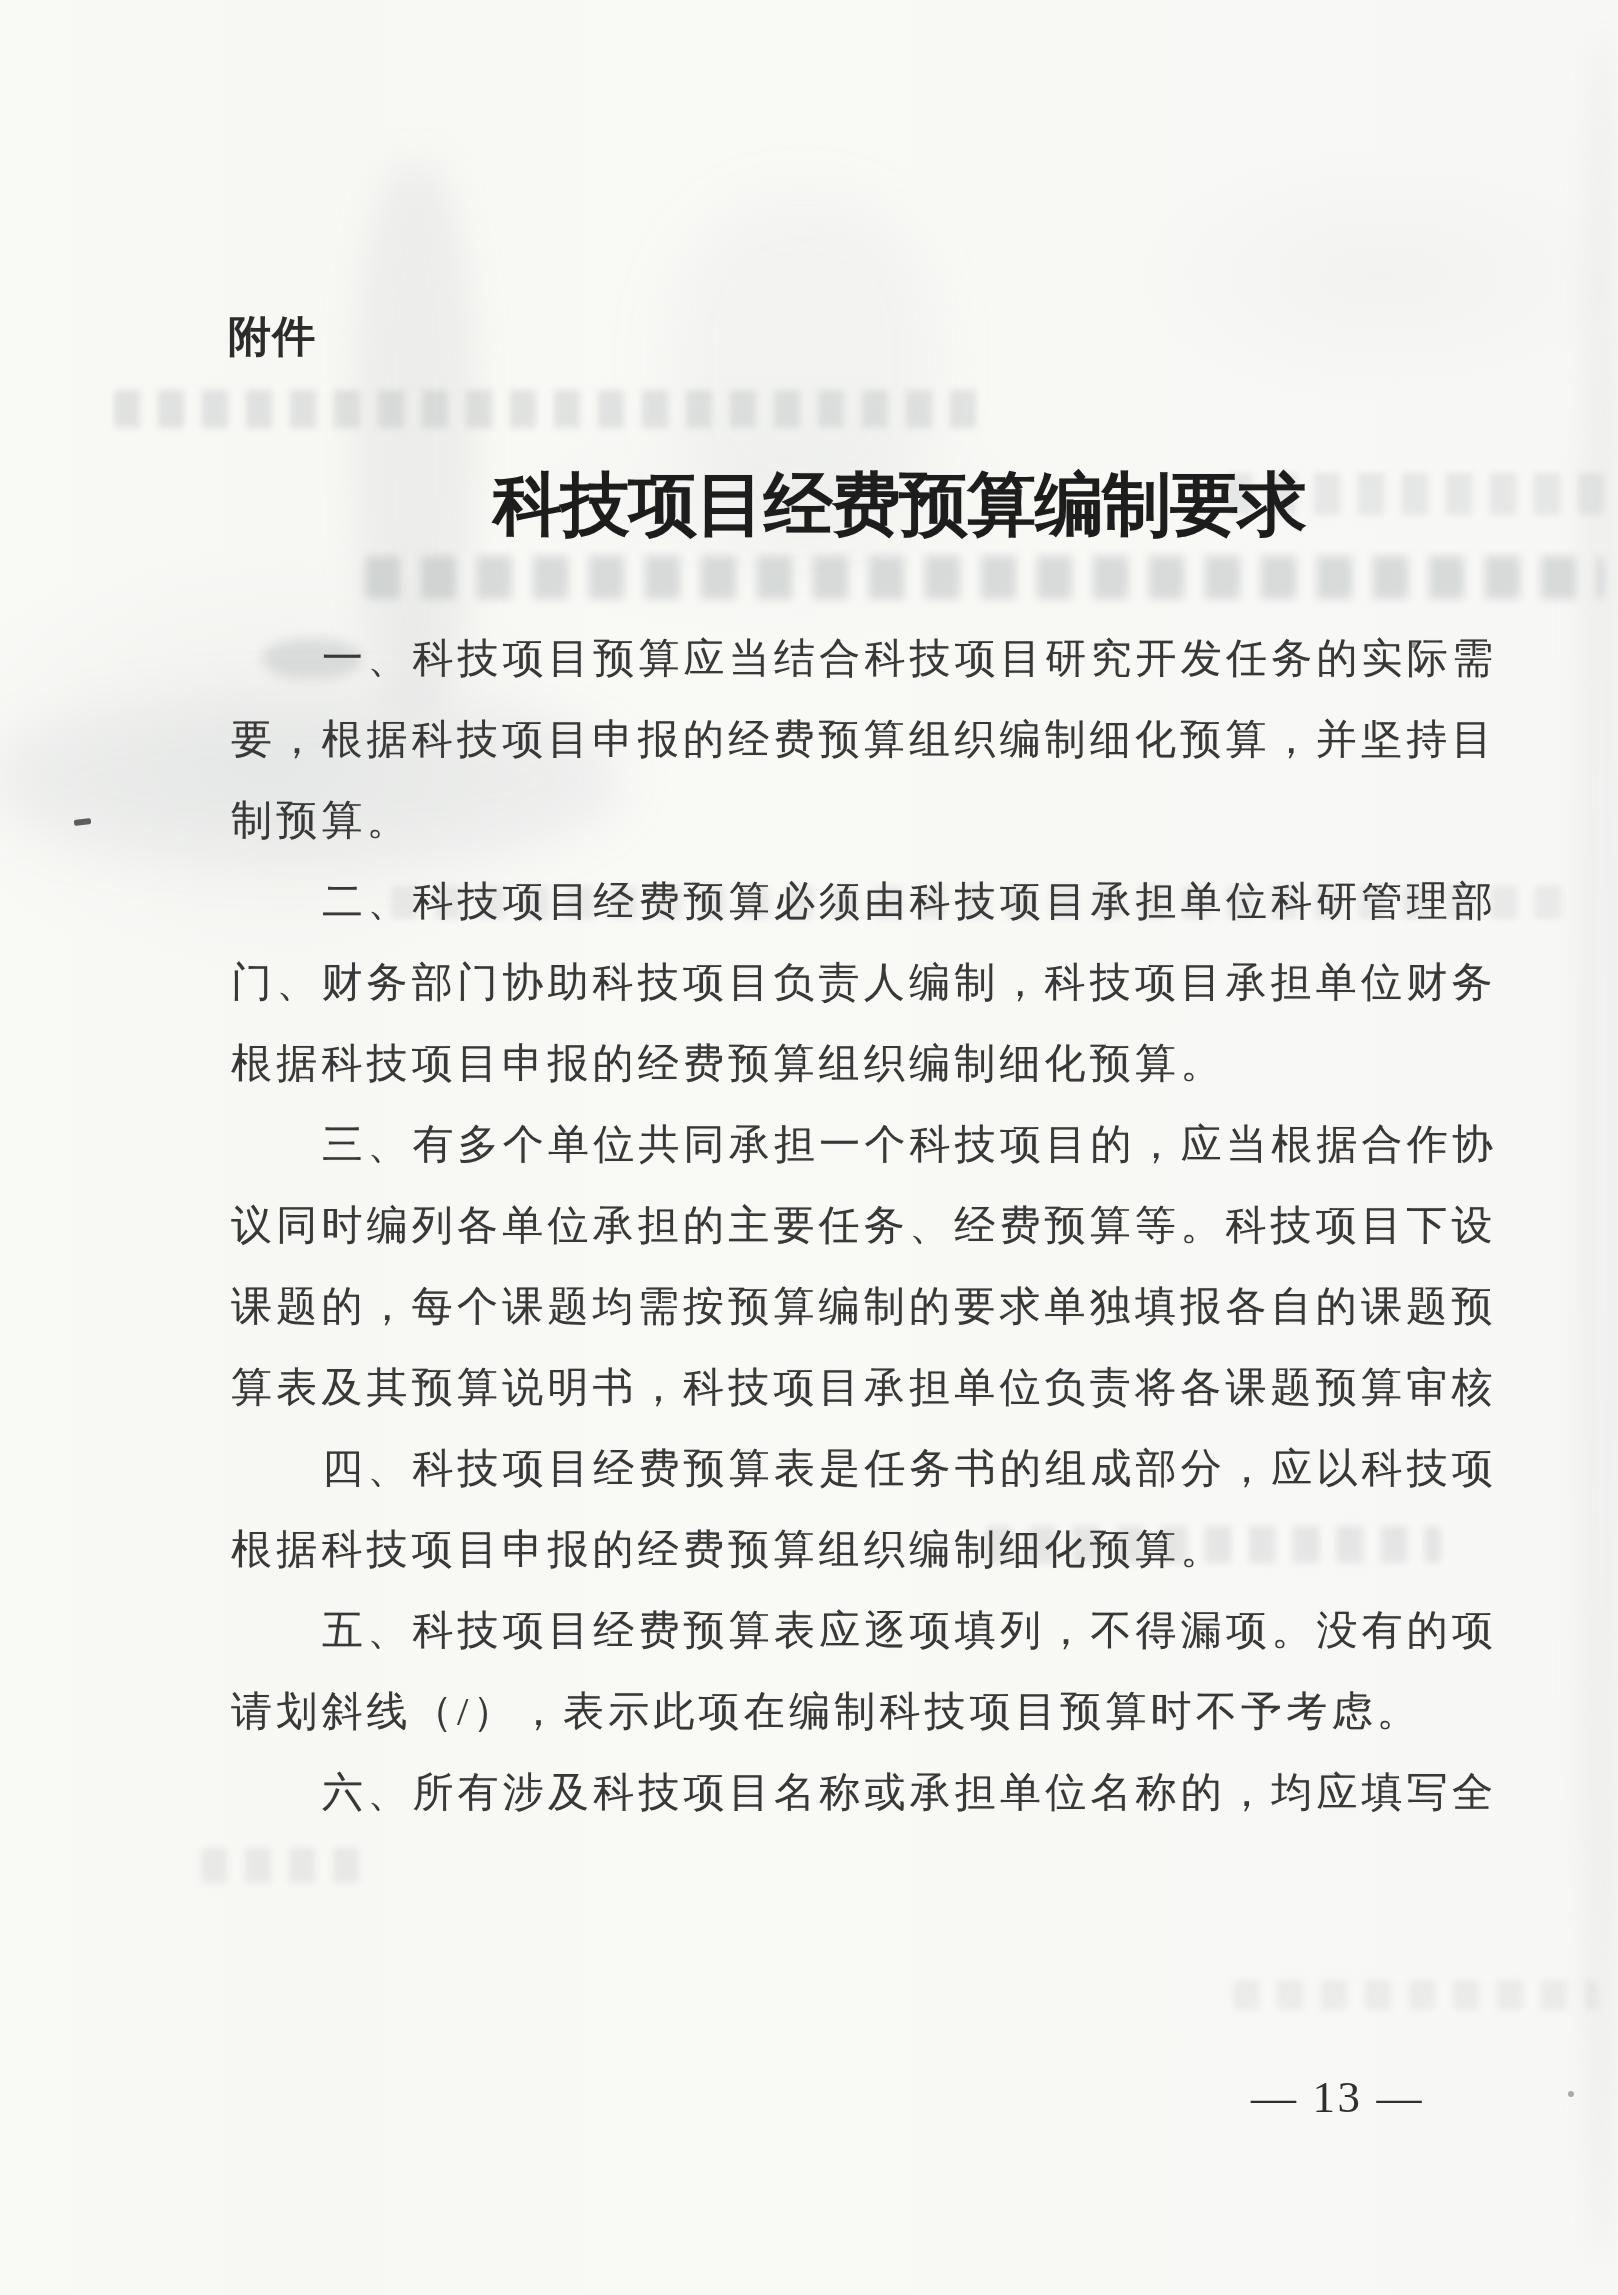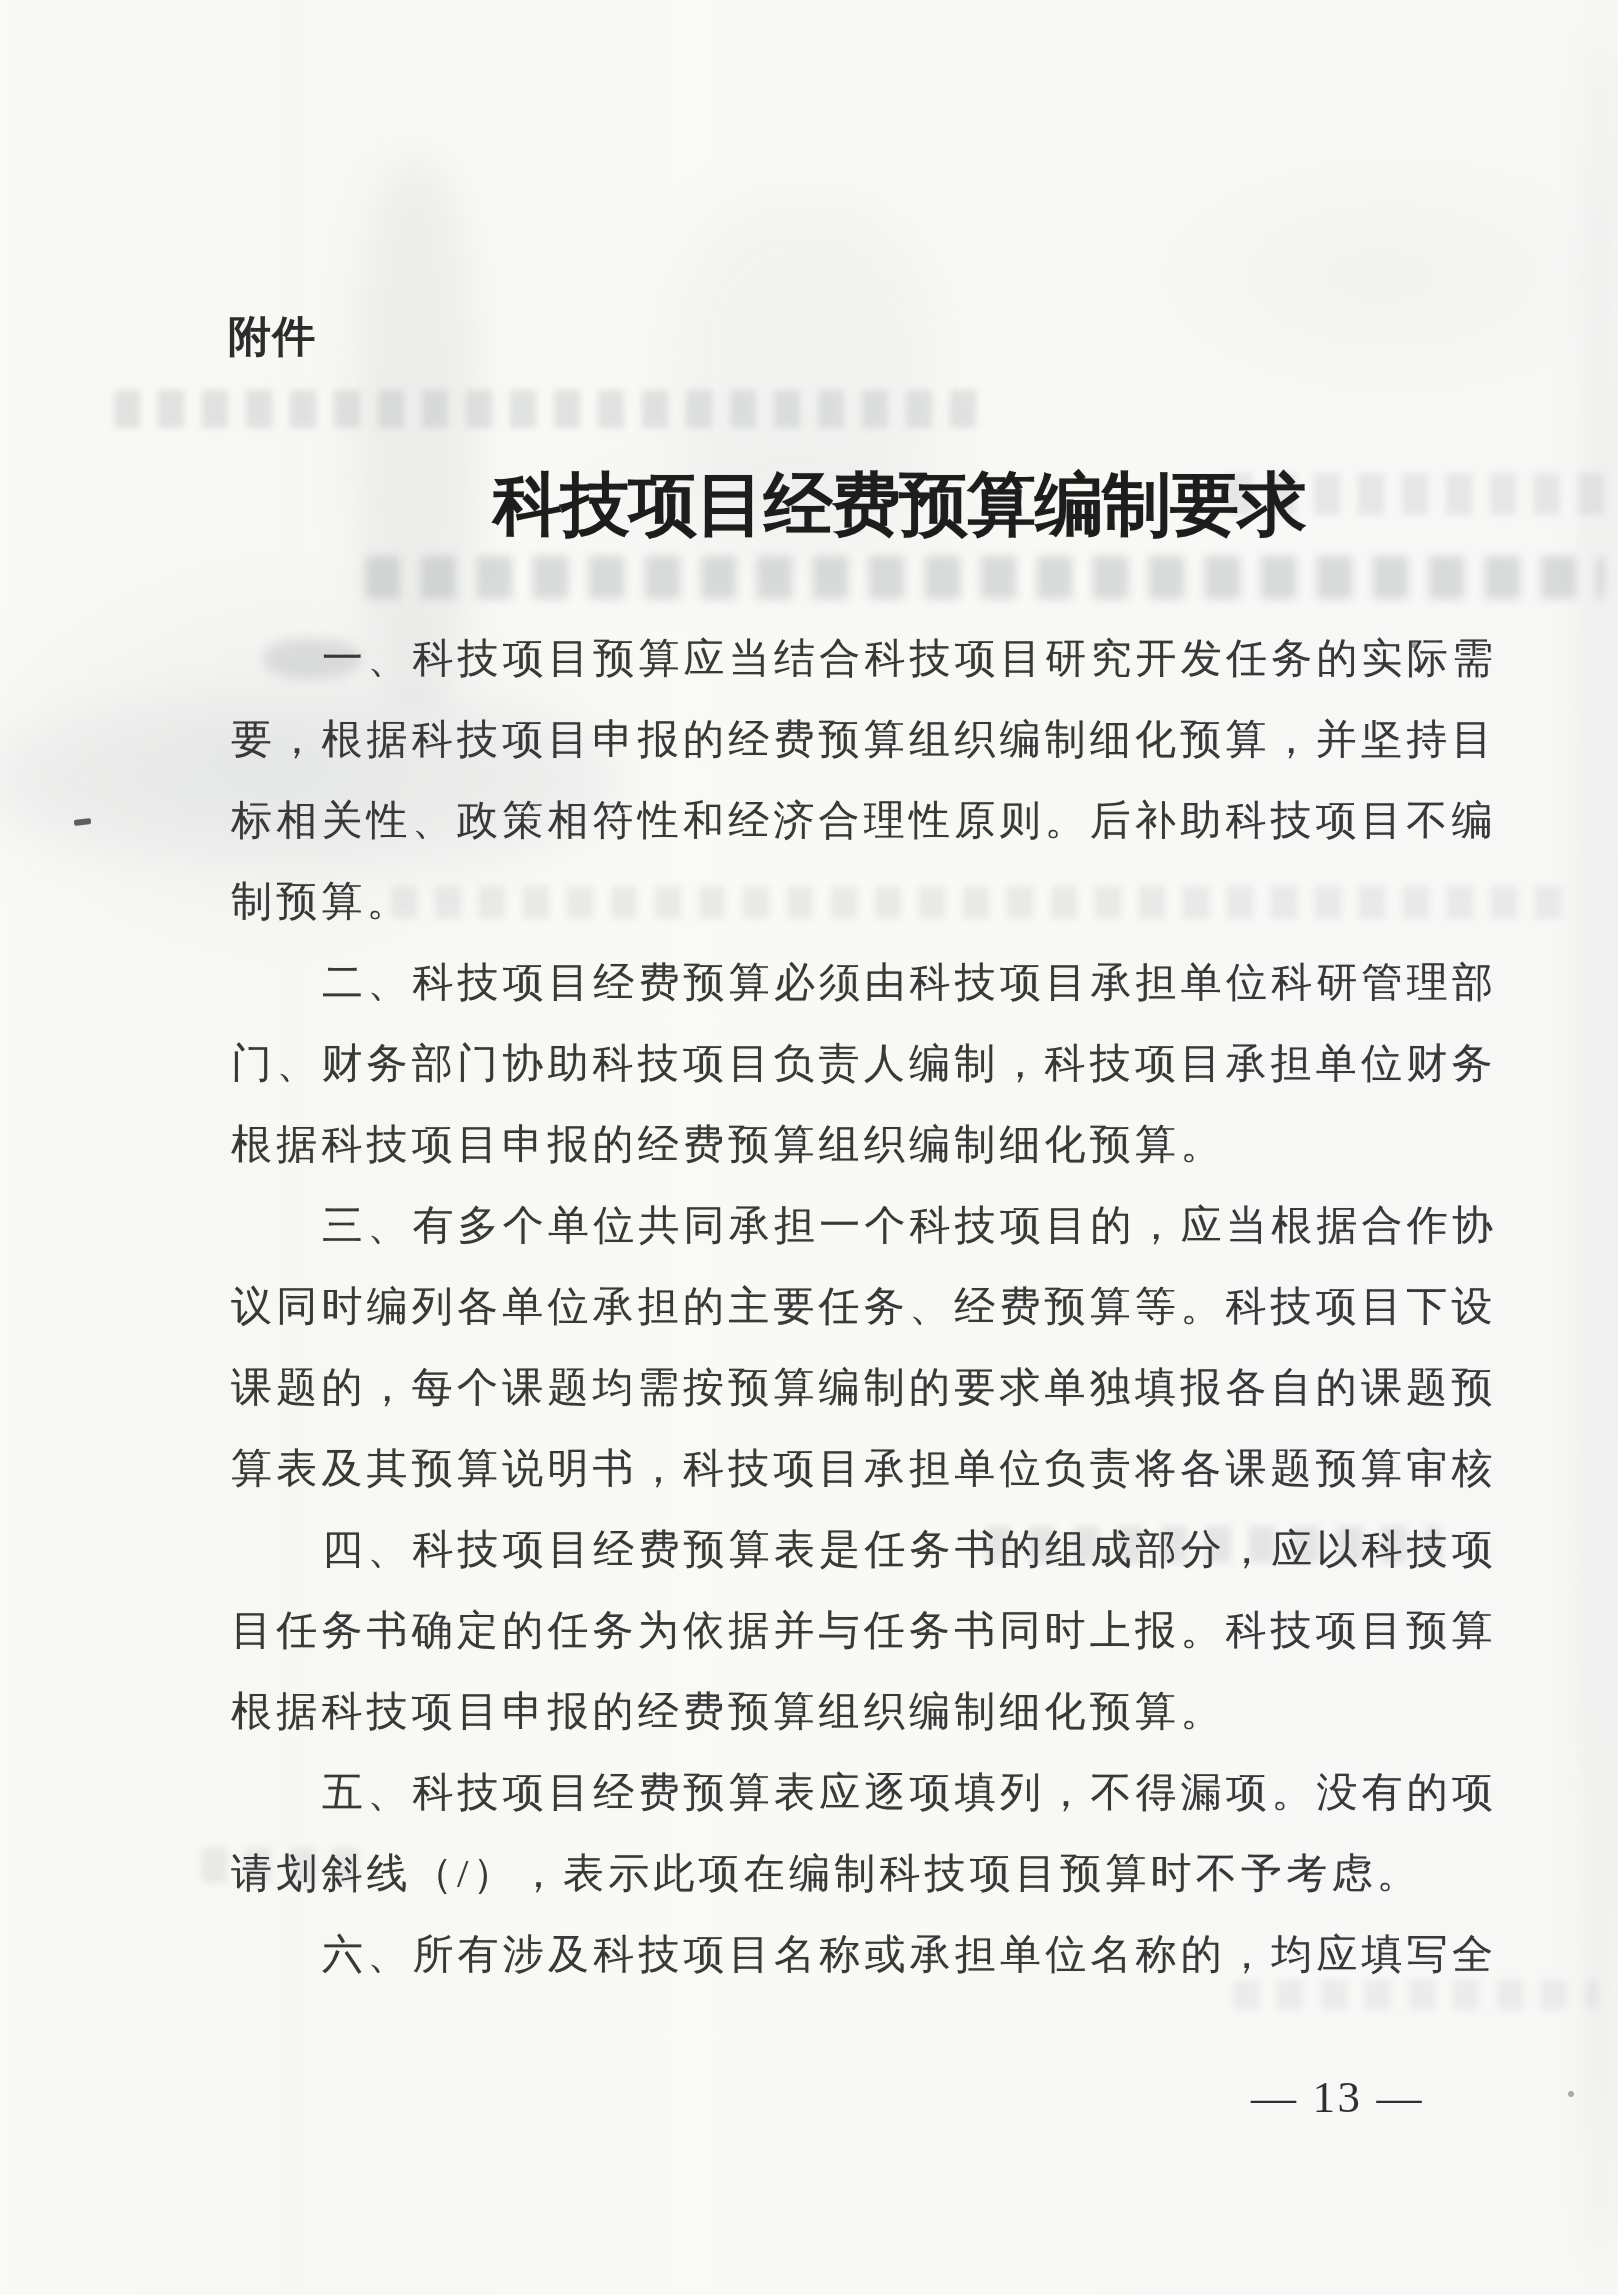--- a/index.html
+++ b/index.html
@@ -74,31 +74,29 @@
   <div class="speck" style="left:1409px;top:643px;width:7.8px;height:4.6px;opacity:0.45;"></div>
   <div class="speck" style="left:1568px;top:2091px;width:5.9px;height:5.9px;opacity:0.4;border-radius:50%;"></div>
 
   <div class="attachment">附件</div>
 
   <div class="doc-title">科技项目经费预算编制要求</div>
 
   <div class="body-lines">
     <div class="line indent">一、科技项目预算应当结合科技项目研究开发任务的实际需</div>
     <div class="line">要，根据科技项目申报的经费预算组织编制细化预算，并坚持目</div>
-    <div class="line">标相关性、政策相符性和经济合理性原则。后补助科技项目不编</div>
     <div class="line">制预算。</div>
     <div class="line indent">二、科技项目经费预算必须由科技项目承担单位科研管理部</div>
     <div class="line">门、财务部门协助科技项目负责人编制，科技项目承担单位财务</div>
     <div class="line">根据科技项目申报的经费预算组织编制细化预算。</div>
     <div class="line indent">三、有多个单位共同承担一个科技项目的，应当根据合作协</div>
     <div class="line">议同时编列各单位承担的主要任务、经费预算等。科技项目下设</div>
     <div class="line">课题的，每个课题均需按预算编制的要求单独填报各自的课题预</div>
     <div class="line">算表及其预算说明书，科技项目承担单位负责将各课题预算审核</div>
     <div class="line indent">四、科技项目经费预算表是任务书的组成部分，应以科技项</div>
-    <div class="line">目任务书确定的任务为依据并与任务书同时上报。科技项目预算</div>
     <div class="line">根据科技项目申报的经费预算组织编制细化预算。</div>
     <div class="line indent">五、科技项目经费预算表应逐项填列，不得漏项。没有的项</div>
     <div class="line">请划斜线（/），表示此项在编制科技项目预算时不予考虑。</div>
     <div class="line indent">六、所有涉及科技项目名称或承担单位名称的，均应填写全</div>
   </div>
 
   <div class="pageno">— 13 —</div>
 
 </div>
 

